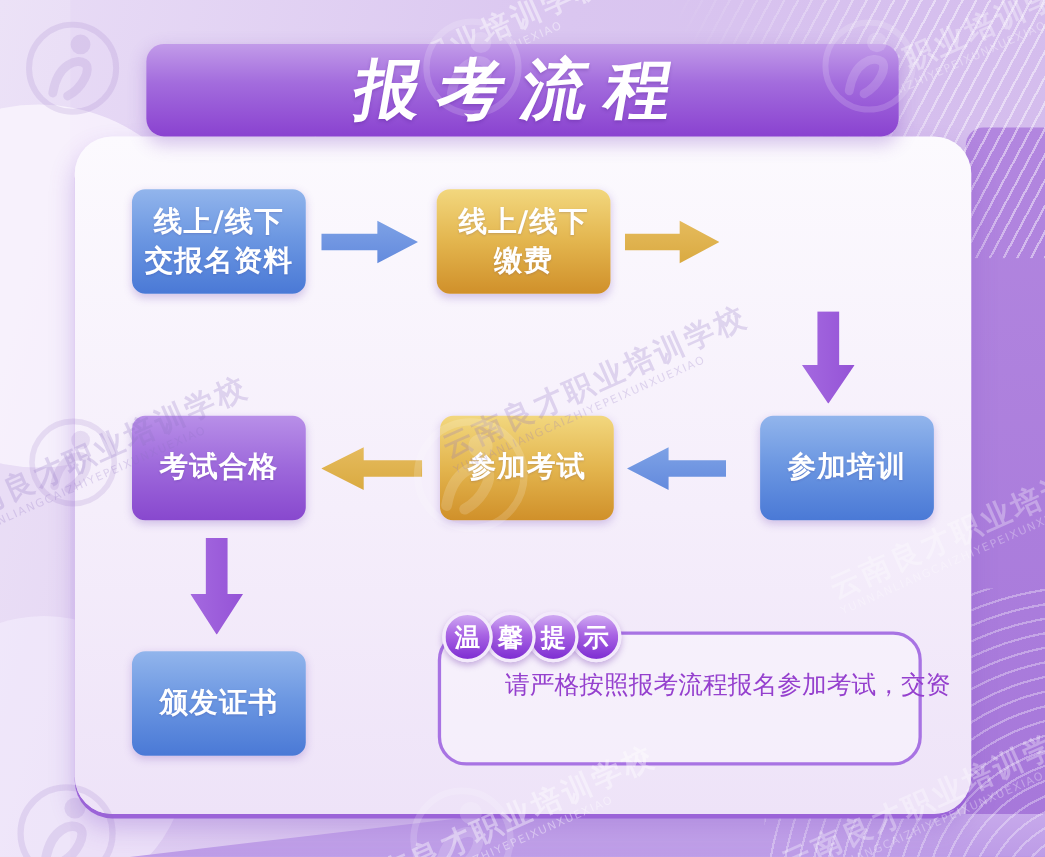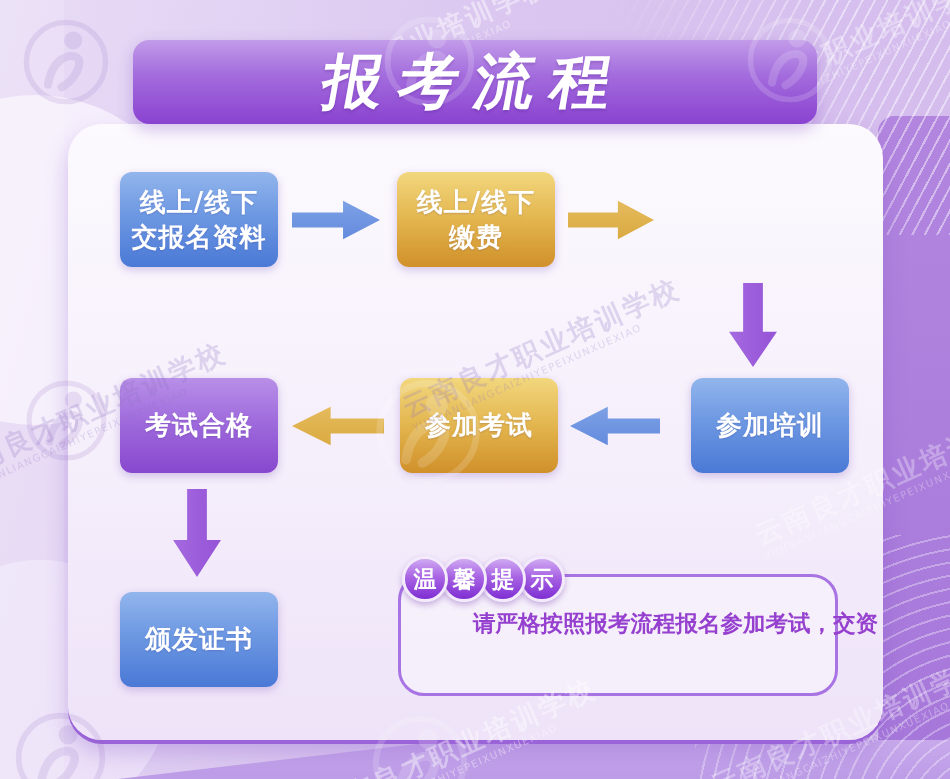--- a/index.html
+++ b/index.html
@@ -109,21 +109,21 @@
   .arrow.a4{left:570px;top:404px;width:90px;height:44px;}
   .arrow.a5{left:292px;top:404px;width:92px;height:44px;}
   .arrow.a6{left:171px;top:489px;width:52px;height:88px;}
   
   .tips-panel{
     position:absolute;left:398px;top:574px;width:440px;height:122px;z-index:6;
     border:3px solid #a873e3;border-radius:26px;
     background:rgba(250,246,253,.55);
     box-sizing:border-box;
   }
-  .tips-text{margin-top:28px;padding:0 30px;color:#9540ce;font-weight:bold;font-size:22.5px;line-height:37px;}
+  .tips-text{margin-top:28px;padding:0 16px;color:#9540ce;font-weight:normal;font-size:22.5px;line-height:37px;}
   .tips-line{white-space:nowrap;}
   .tips-line.first{text-indent:42px;}
   .tips-badge{position:absolute;left:402px;top:556px;z-index:7;width:170px;height:46px;}
   .badge-circle{
     position:absolute;top:0;width:46px;height:46px;border-radius:50%;box-sizing:border-box;
     background:linear-gradient(180deg,#cfa9f2 0%,#a964e4 45%,#7e2ed2 100%);
     border:3px solid #f3eafb;
     display:flex;align-items:center;justify-content:center;
     color:#fff;font-size:23px;font-weight:bold;
     box-shadow:0 3px 6px rgba(110,50,170,.35);

